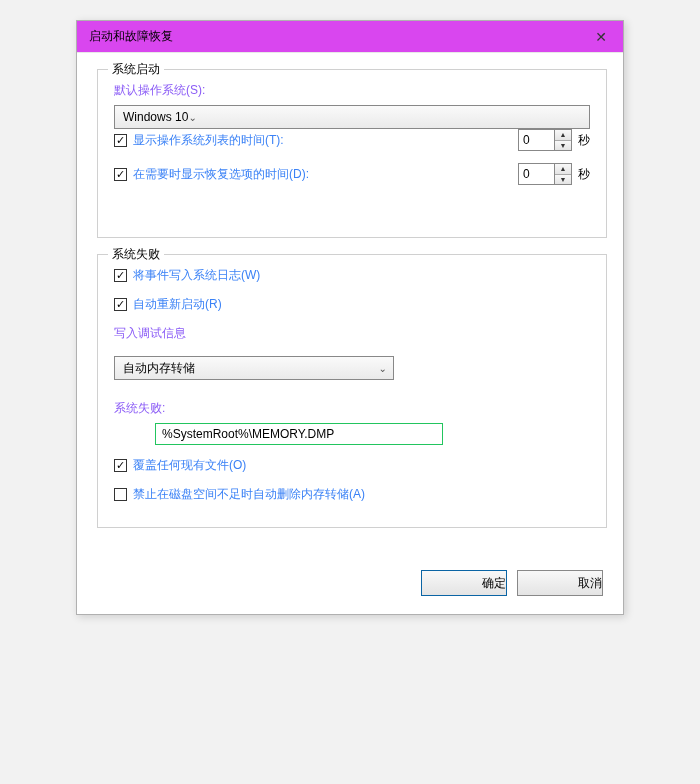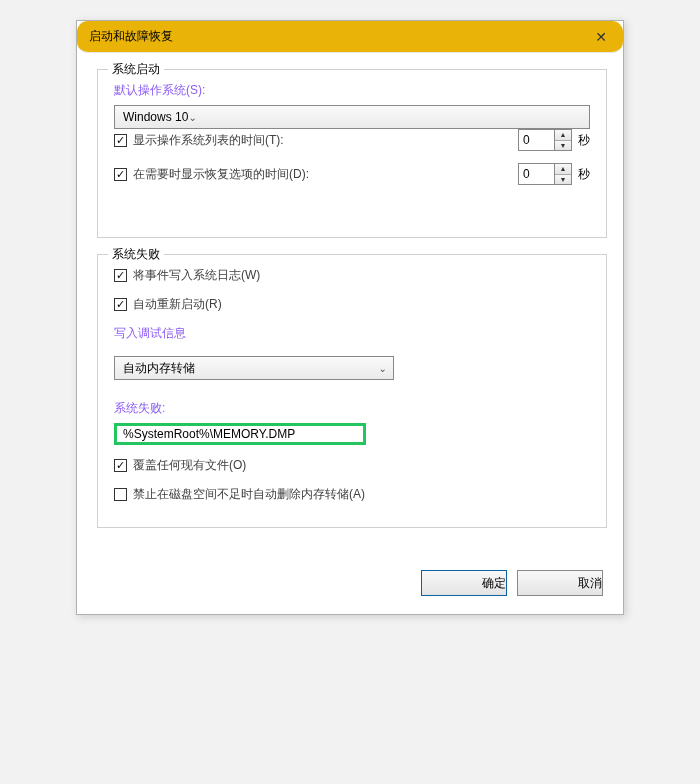--- a/index.html
+++ b/index.html
@@ -21,23 +21,22 @@
       background: #ffffff;
       border: 1px solid #b0b0b0;
       box-shadow: 2px 2px 8px rgba(0,0,0,0.15);
     }
     .titlebar {
       display: flex;
       align-items: center;
       justify-content: space-between;
       height: 32px;
       padding-left: 12px;
-      background: #eab308;
+      background: #d946ef;
       border-bottom: 1px solid #e8e8e8;
-      border-radius: 11px;
     }
     .titlebar-title { font-size: 12px; color: #000; }
     .titlebar-close {
       width: 44px;
       height: 32px;
       display: flex;
       align-items: center;
       justify-content: center;
       font-size: 14px;
       color: #333;
@@ -85,21 +84,21 @@
       background: #fff;
       margin-right: 6px;
       display: inline-flex;
       align-items: center;
       justify-content: center;
       font-size: 11px;
       line-height: 1;
       color: #000;
       flex-shrink: 0;
     }
-    .check-label { font-size: 12px; color: #404040; }
+    .check-label { font-size: 12px; color: #3b82f6; }
     .time-row {
       display: flex;
       align-items: center;
       justify-content: space-between;
       margin-bottom: 12px;
       width: 100%;
     }
     .time-left { display: flex; align-items: center; }
     .time-right { display: flex; align-items: center; gap: 6px; }
     .spinner {
@@ -141,29 +140,30 @@
       background: linear-gradient(#fafafa, #eaeaea);
       display: flex;
       align-items: center;
       justify-content: space-between;
       padding: 0 6px 0 8px;
       font-size: 12px;
       color: #000;
       margin-bottom: 20px;
     }
     .textinput {
-      width: 252px;
+      width: 288px;
       height: 22px;
-      border: 3px solid #22c55e;
+      border: 1px solid #22c55e;
       background: #fff;
       padding: 0 6px;
       font-size: 12px;
       color: #000;
       margin-bottom: 12px;
       outline: none;
+      margin-left: 41px;
     }
     .button-row {
       display: flex;
       justify-content: flex-end;
       gap: 10px;
       padding: 10px 20px 18px 20px;
     }
     .btn {
       width: 86px;
       height: 26px;

